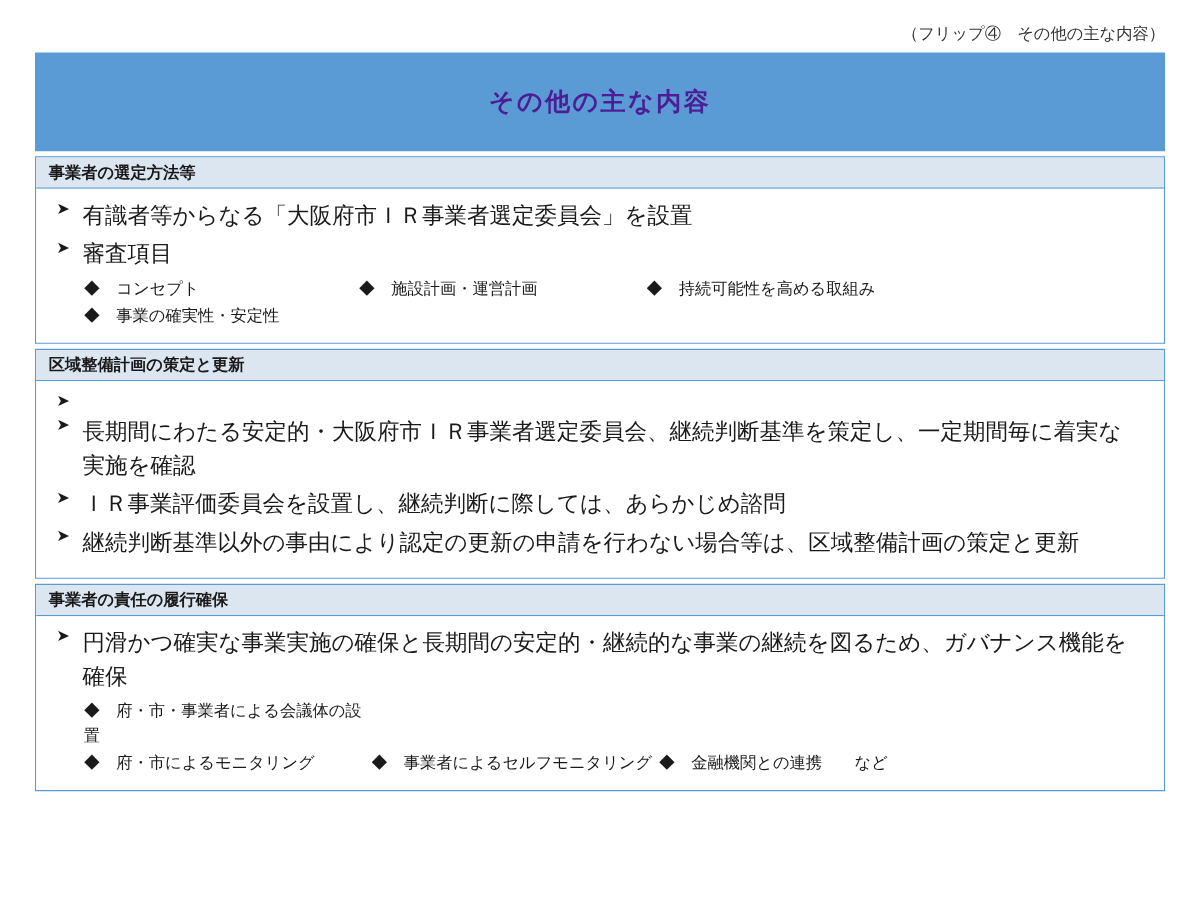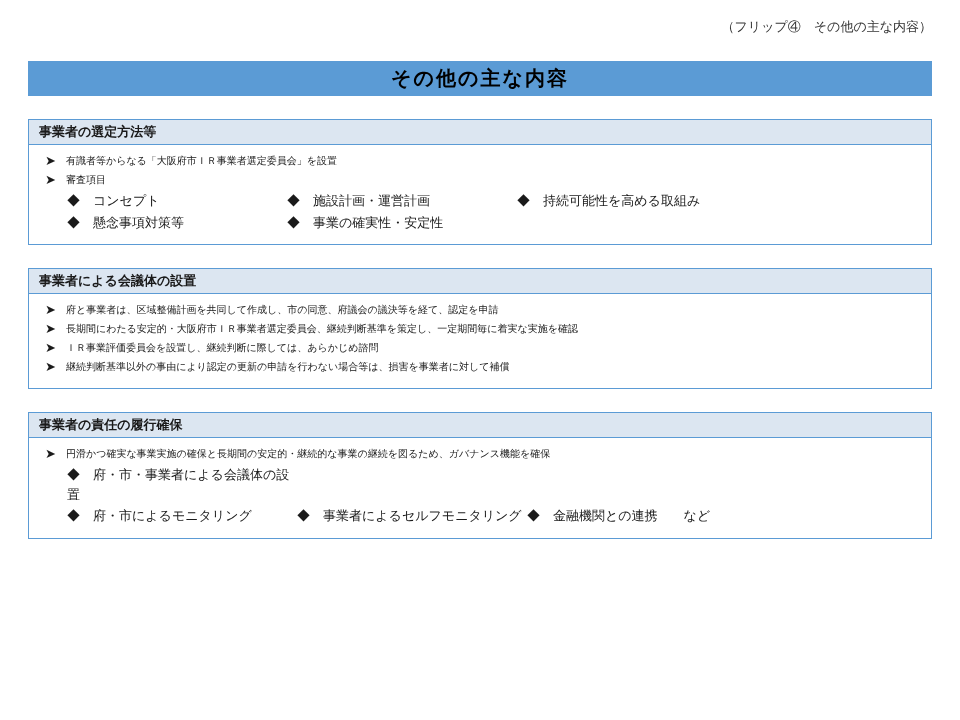--- a/index.html
+++ b/index.html
@@ -11,35 +11,35 @@
       font-size: 13px;
       color: #1a1a1a;
       overflow: hidden;
     }
     .page {
       width: 960px;
       height: 720px;
       padding: 18px 28px 18px 28px;
       display: flex;
       flex-direction: column;
-      gap: 23px;
+      gap: 4px;
     }
     .flip-note {
       text-align: right;
       font-size: 13px;
       color: #333;
       margin-bottom: 2px;
     }
     .main-title {
       background: #5b9bd5;
-      color: #000000;
+      color: #4c1d95;
       text-align: center;
       font-size: 20px;
       font-weight: bold;
-      padding: 4px 0;
+      padding: 26px 0;
       letter-spacing: 2px;
     }
     .section {
       border: 1.5px solid #5b9bd5;
       border-radius: 0;
     }
     .section-header-wrap {
       background: #dce6f1;
       border-bottom: 1.5px solid #5b9bd5;
       text-decoration: underline;
@@ -55,21 +55,21 @@
       gap: 6px;
     }
     .arrow {
       color: #1a1a1a;
       font-size: 13px;
       margin-right: 4px;
       flex-shrink: 0;
       margin-top: 0px;
     }
     .bullet-text {
-      font-size: 10px;
+      font-size: 18px;
       line-height: 1.5;
     }
     .sub-row {
       display: flex;
       align-items: flex-start;
       margin-bottom: 2px;
       gap: 4px;
       min-width: 200px;
     }
     .sub-text {
@@ -127,49 +127,45 @@
         <div class="sub-row">
           <span class="sub-text">◆　施設計画・運営計画</span>
         </div>
         <div class="sub-row">
           <span class="sub-text">◆　持続可能性を高める取組み</span>
         </div>
       </div>
 
       <div class="sub-bullets-grid">
         <div class="sub-row">
-          <span class="sub-text">◆　懸念事項対策等</span>
-        </div>
-        <div class="sub-row">
           <span class="sub-text">◆　事業の確実性・安定性</span>
         </div>
       </div>
     </div>
   </div>
 
   <div class="section">
     <div class="section-header-wrap">
-      <span class="section-header-label">事業者による会議体の設置</span>
+      <span class="section-header-label">区域整備計画の策定と更新</span>
     </div>
     <div class="section-body">
       <div class="bullet-row">
         <span class="arrow">➤</span>
-        <span class="bullet-text">府と事業者は、区域整備計画を共同して作成し、市の同意、府議会の議決等を経て、認定を申請</span>
       </div>
       <div class="bullet-row">
         <span class="arrow">➤</span>
         <span class="bullet-text">長期間にわたる安定的・大阪府市ＩＲ事業者選定委員会、継続判断基準を策定し、一定期間毎に着実な実施を確認</span>
       </div>
       <div class="bullet-row">
         <span class="arrow">➤</span>
         <span class="bullet-text">ＩＲ事業評価委員会を設置し、継続判断に際しては、あらかじめ諮問</span>
       </div>
       <div class="bullet-row">
         <span class="arrow">➤</span>
-        <span class="bullet-text">継続判断基準以外の事由により認定の更新の申請を行わない場合等は、損害を事業者に対して補償</span>
+        <span class="bullet-text">継続判断基準以外の事由により認定の更新の申請を行わない場合等は、区域整備計画の策定と更新</span>
       </div>
     </div>
   </div>
 
   <div class="section">
     <div class="section-header-wrap">
       <span class="section-header-label">事業者の責任の履行確保</span>
     </div>
     <div class="section-body">
       <div class="bullet-row">

